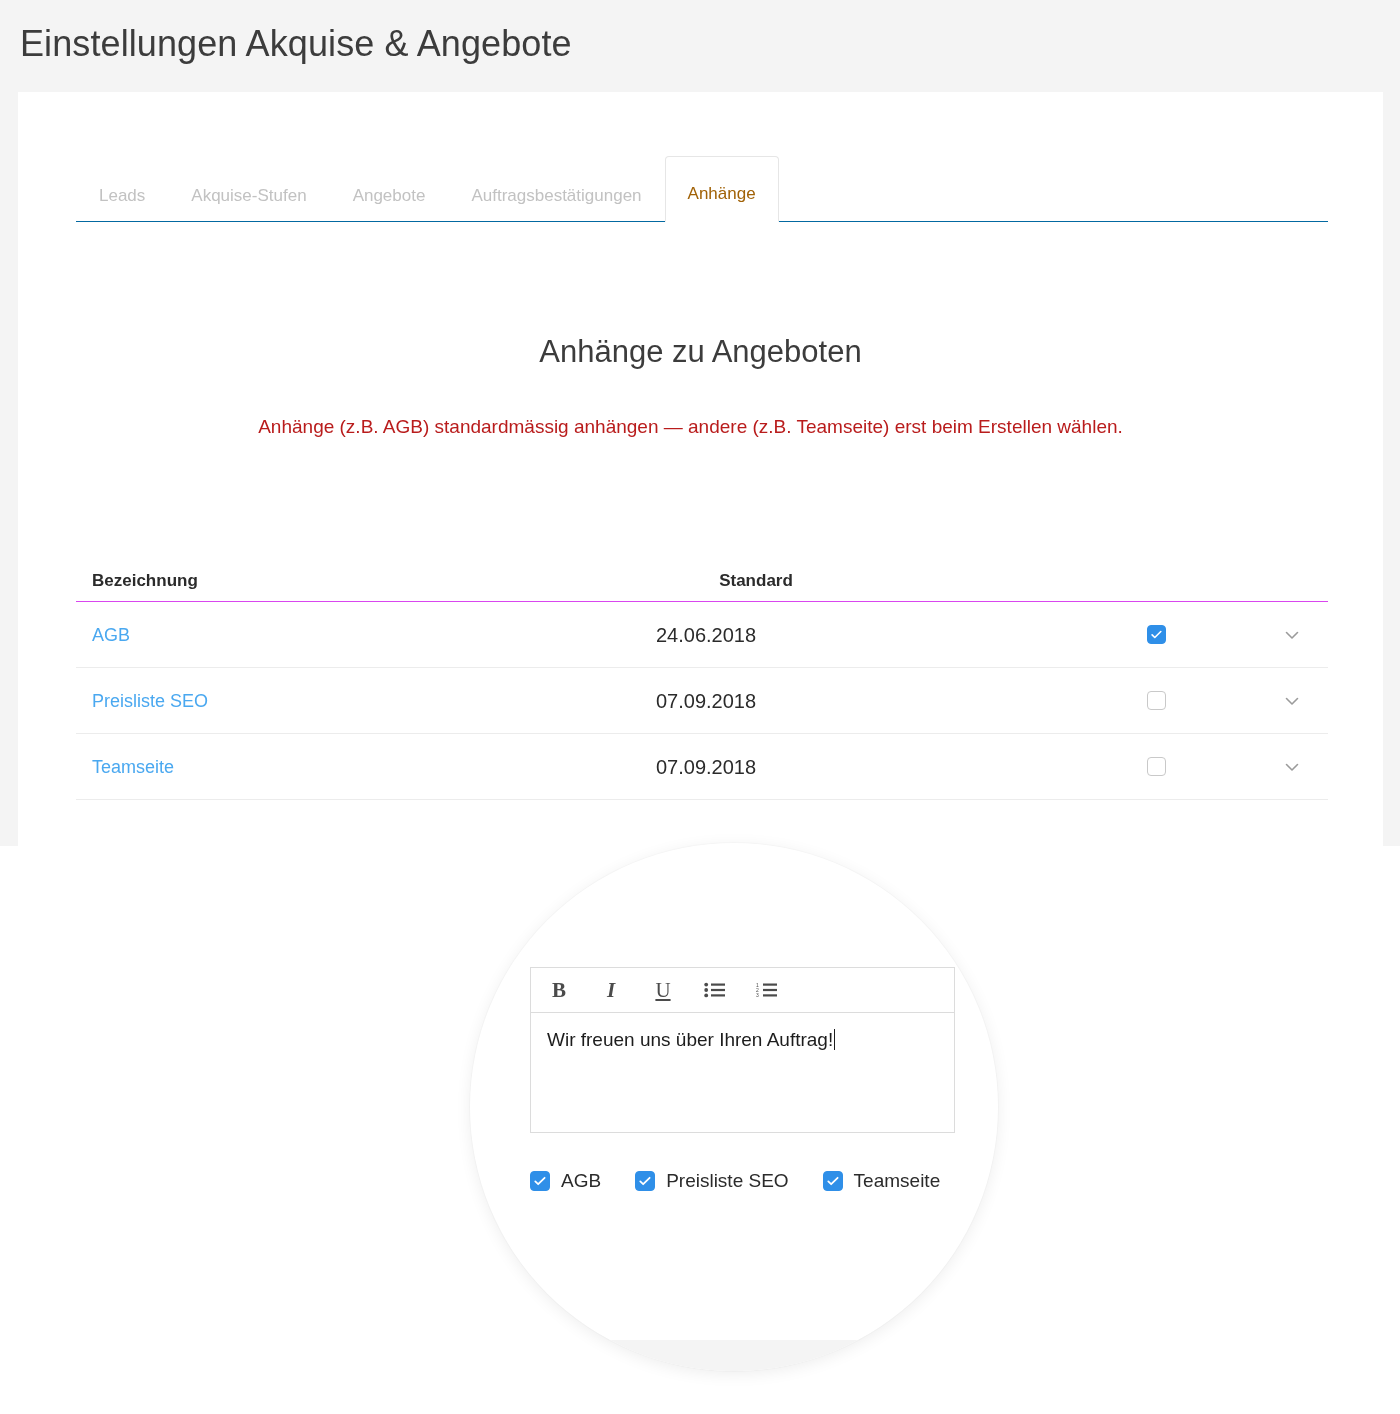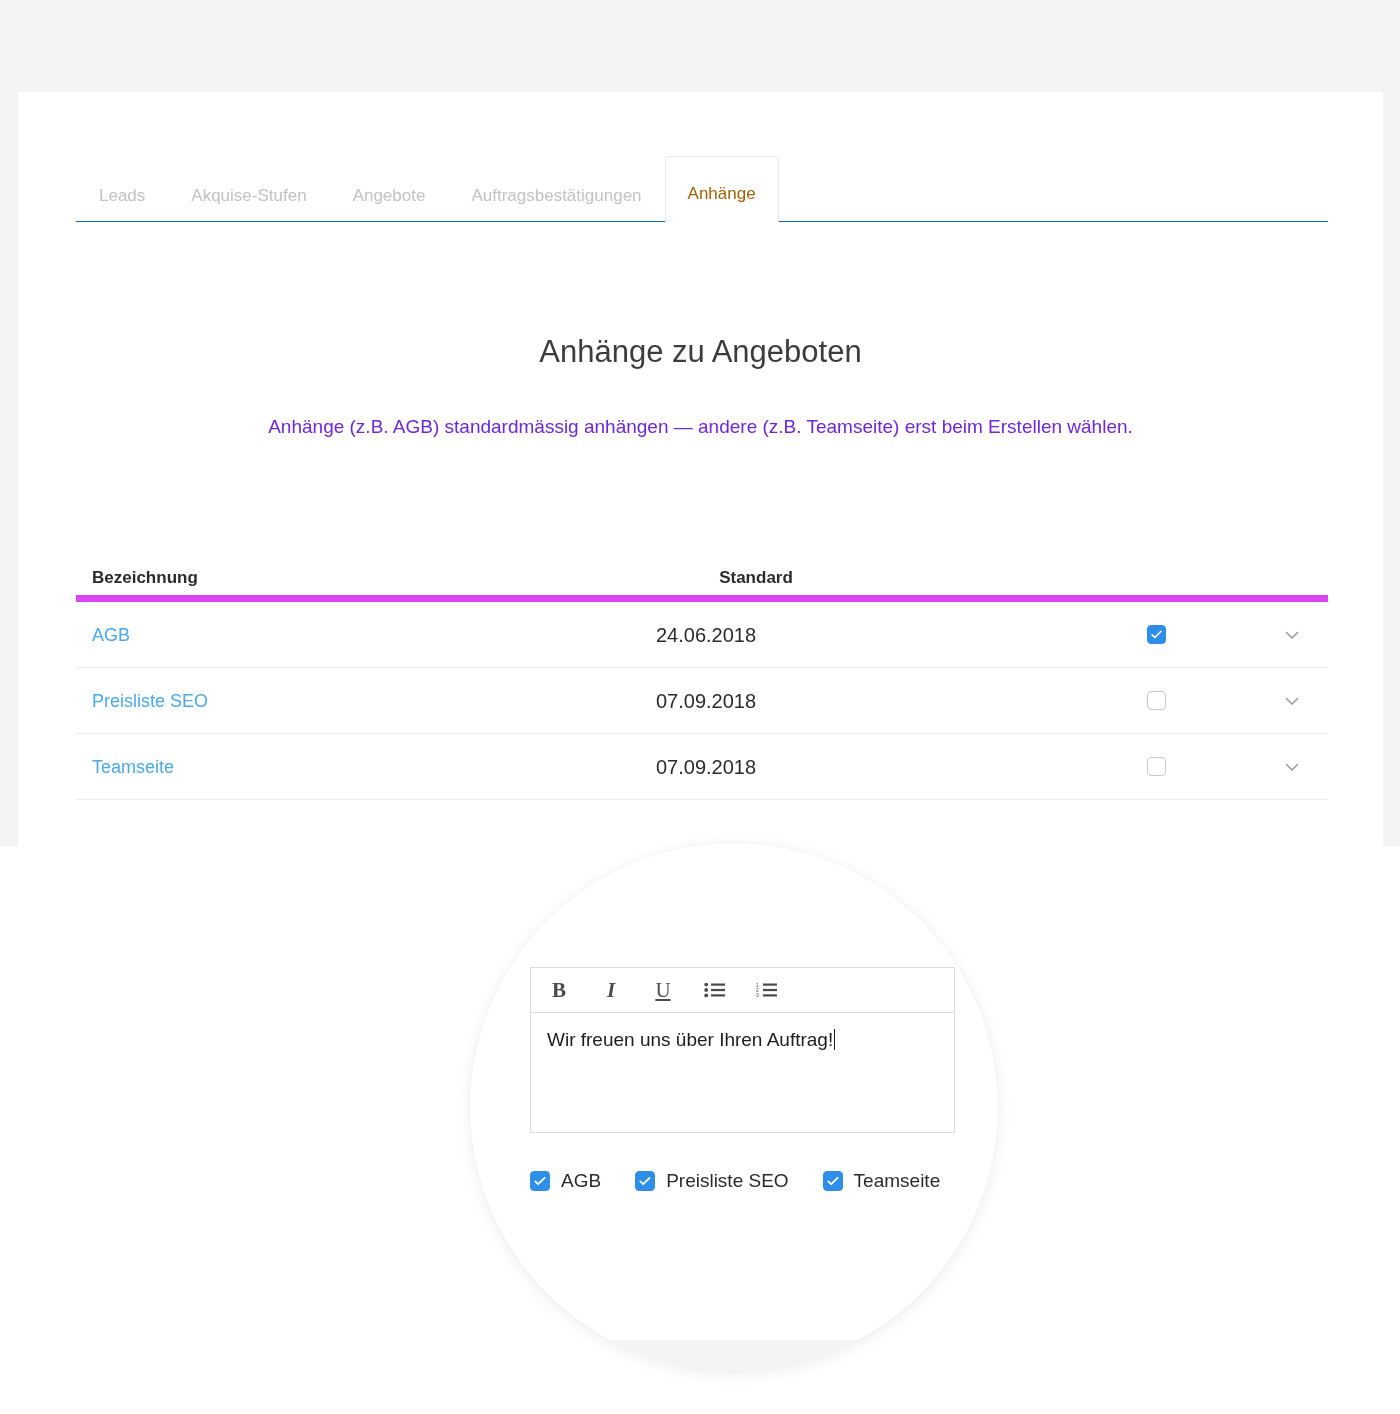--- a/index.html
+++ b/index.html
@@ -92,43 +92,43 @@
     left: 0; right: 0;
     top: 240px;
     text-align: center;
     font-size: 31px;
     font-weight: 400;
     color: #3c3c3c;
     line-height: 40px;
   }
   .section-sub {
     position: absolute;
-    left: 150px;
+    left: 140px;
     width: 1065px;
     top: 318px;
     text-align: center;
     font-size: 19px;
-    color: #6d28d9;
+    color: #b91c1c;
     line-height: 34px;
   }
 
   
   .table {
     position: absolute;
     left: 58px;
     top: 468px;
     width: 1252px;
   }
   .thead, .trow {
     display: flex;
     align-items: center;
   }
   .thead {
     height: 42px;
-    border-bottom: 7px solid #d946ef;
+    border-bottom: 1px solid #d946ef;
   }
   .th {
     font-size: 17px;
     font-weight: 700;
     color: #2b2b2b;
     line-height: 20px;
   }
   .trow {
     height: 66px;
     border-bottom: 1px solid #ececec;
@@ -290,20 +290,21 @@
   .cb-lg svg { display: none; }
   .cb-lg.on svg { display: block; }
 </style>
 </head>
 <body>
 
 <div id="root">
 
   <div class="grey-backdrop"></div>
 
+  <div class="page-title">Einstellungen Akquise &amp; Angebote</div>
 
   <div class="card">
 
     <div class="tabs">
       <div class="tab">
         <span>Leads</span>
       </div>
       <div class="tab">
         <span>Akquise-Stufen</span>
       </div>

